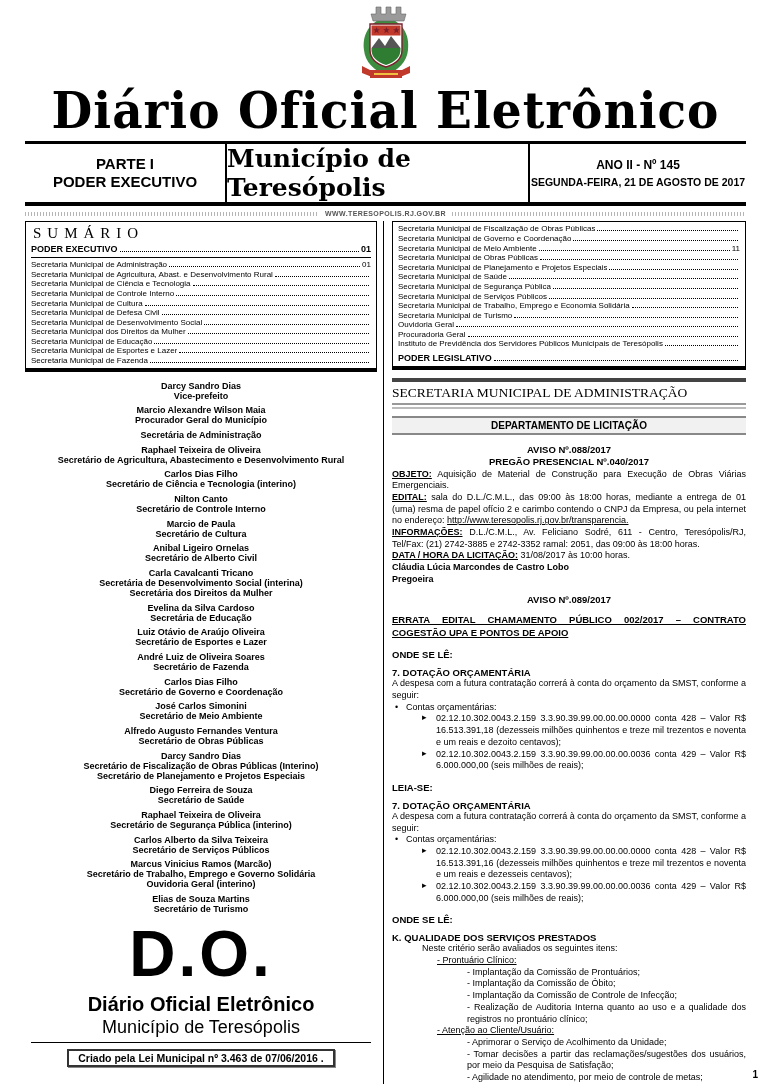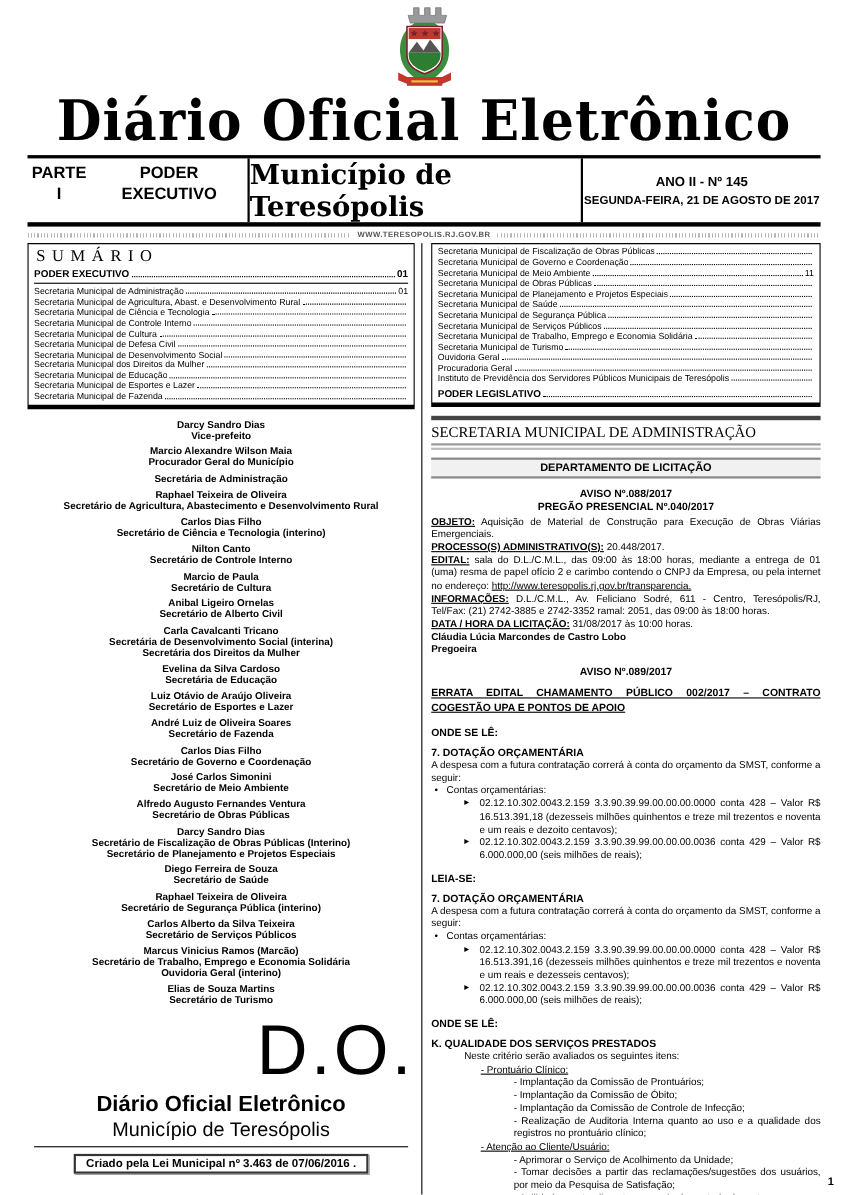--- a/index.html
+++ b/index.html
@@ -9,21 +9,21 @@
   }
   .page{padding:0 22px 0 25px;}
   
   .crest{display:block;margin:4px auto -4px;}
   .masthead{
     text-align:center;font-family:"DejaVu Serif",serif;font-weight:bold;
     font-size:47px;line-height:1.05;letter-spacing:1px;margin:0 0 6px;
     transform:scaleY(1.08);
   }
   .band{display:flex;align-items:stretch;border-top:3px solid #000;border-bottom:4px solid #000;}
-  .band-left{width:200px;display:flex;flex-direction:row;justify-content:center;text-align:center;
+  .band-left{width:200px;display:flex;flex-direction:column;justify-content:center;text-align:center;
     font-weight:bold;font-size:15px;line-height:1.25;padding:5px 0;}
   .band-center{flex:1;border-left:2px solid #000;border-right:2px solid #000;
     display:flex;align-items:center;justify-content:center;
     font-family:"DejaVu Serif",serif;font-weight:bold;font-size:25px;}
   .band-right{width:216px;display:flex;flex-direction:column;justify-content:center;gap:4px;
     text-align:center;font-weight:bold;}
   .band-right .l1{font-size:12px;}
   .band-right .l2{font-size:10.5px;}
   .urlrow{display:flex;align-items:center;gap:6px;margin:4px 0 4px;}
   .urlpat{flex:1;height:4px;background:repeating-linear-gradient(90deg,#b5b5b5 0 1px,transparent 1px 3px);}
@@ -39,21 +39,21 @@
   .toc-row .lbl{white-space:nowrap;overflow:hidden;max-width:92%;}
   .toc-row .dots{flex:1;border-bottom:1px dotted #000;margin:0 2px 2px;min-width:8px;}
   .toc-root{font-weight:bold;font-size:9px;}
   .tocdiv{border-top:1px solid #000;margin:2px 0 2px;}
   .leg-row{font-weight:bold;font-size:9px;margin-top:4px;}
   
   .officials{text-align:center;font-size:9px;font-weight:bold;margin-top:9px;}
   .official{margin-bottom:4.5px;line-height:1.12;}
   .official .role{white-space:pre-line;}
   
-  .do-big{font-size:64px;font-weight:normal;text-align:right;letter-spacing:3px;line-height:1;margin-top:8px;}
+  .do-big{font-size:64px;font-weight:bold;text-align:center;letter-spacing:3px;line-height:1;margin-top:8px;}
   .do-sub1{text-align:center;font-size:20px;font-weight:bold;margin-top:7px;}
   .do-sub2{text-align:center;font-size:18px;margin-top:1px;}
   .hr-thin{border-top:1px solid #000;margin:4px 6px 5px;}
   .lawbox-wrap{text-align:center;}
   .lawbox{display:inline-block;border:2px solid #333;box-shadow:1px 1px 0 #888;padding:1px 9px;font-size:10.5px;font-weight:bold;}
   
   .sec-rule{height:4px;background:#444;margin-top:2px;}
   .sec-title{font-family:"Liberation Serif",serif;font-size:13.5px;padding:3px 0 2px;}
   .rule2{height:2px;background:#999;}
   .rule2b{height:2px;background:#bbb;margin-top:2px;}
@@ -260,21 +260,21 @@
           <div class="official">
           <div>Raphael Teixeira de Oliveira</div>
           <div class="role">Secretário de Segurança Pública (interino)</div>
         </div>
           <div class="official">
           <div>Carlos Alberto da Silva Teixeira</div>
           <div class="role">Secretário de Serviços Públicos</div>
         </div>
           <div class="official">
           <div>Marcus Vinicius Ramos (Marcão)</div>
-          <div class="role">Secretário de Trabalho, Emprego e Economia Solidária
+          <div class="role">Secretário de Trabalho, Emprego e Governo Solidária
 Ouvidoria Geral (interino)</div>
         </div>
           <div class="official">
           <div>Elias de Souza Martins</div>
           <div class="role">Secretário de Turismo</div>
         </div>
         </div>
 
       <div class="do-big">D.O.</div>
       <div class="do-sub1">Diário Oficial Eletrônico</div>
@@ -368,21 +368,20 @@
       <div class="rule2"></div>
       <div class="rule2b"></div>
 
       <div class="dept-band">DEPARTAMENTO DE LICITAÇÃO</div>
 
       <div class="avt">AVISO Nº.088/2017</div>
       <div class="avt">PREGÃO PRESENCIAL Nº.040/2017</div>
 
       <div>
           <p class="para"><span class="plabel">OBJETO:</span> <span>Aquisição de Material de Construção para Execução de Obras Viárias Emergenciais.</span> <span class="plink"></span></p>
-          <p class="para"><span class="plabel">PROCESSO(S) ADMINISTRATIVO(S):</span> <span>20.448/2017.</span> <span class="plink"></span></p>
           <p class="para"><span class="plabel">EDITAL:</span> <span>sala do D.L./C.M.L., das 09:00 às 18:00 horas, mediante a entrega de 01 (uma) resma de papel ofício 2 e carimbo contendo o CNPJ da Empresa, ou pela internet no endereço:</span> <span class="plink">http://www.teresopolis.rj.gov.br/transparencia.</span></p>
           <p class="para"><span class="plabel">INFORMAÇÕES:</span> <span>D.L./C.M.L., Av. Feliciano Sodré, 611 - Centro, Teresópolis/RJ, Tel/Fax: (21) 2742-3885 e 2742-3352 ramal: 2051, das 09:00 às 18:00 horas.</span> <span class="plink"></span></p>
           <p class="para"><span class="plabel">DATA / HORA DA LICITAÇÃO:</span> <span>31/08/2017 às 10:00 horas.</span> <span class="plink"></span></p>
         </div>
       <div class="signer">Cláudia Lúcia Marcondes de Castro Lobo</div>
       <div class="signer">Pregoeira</div>
 
       <div class="avt mt8">AVISO Nº.089/2017</div>
       <div class="errata-title">ERRATA EDITAL CHAMAMENTO PÚBLICO 002/2017 – CONTRATO COGESTÃO UPA E PONTOS DE APOIO</div>
 

